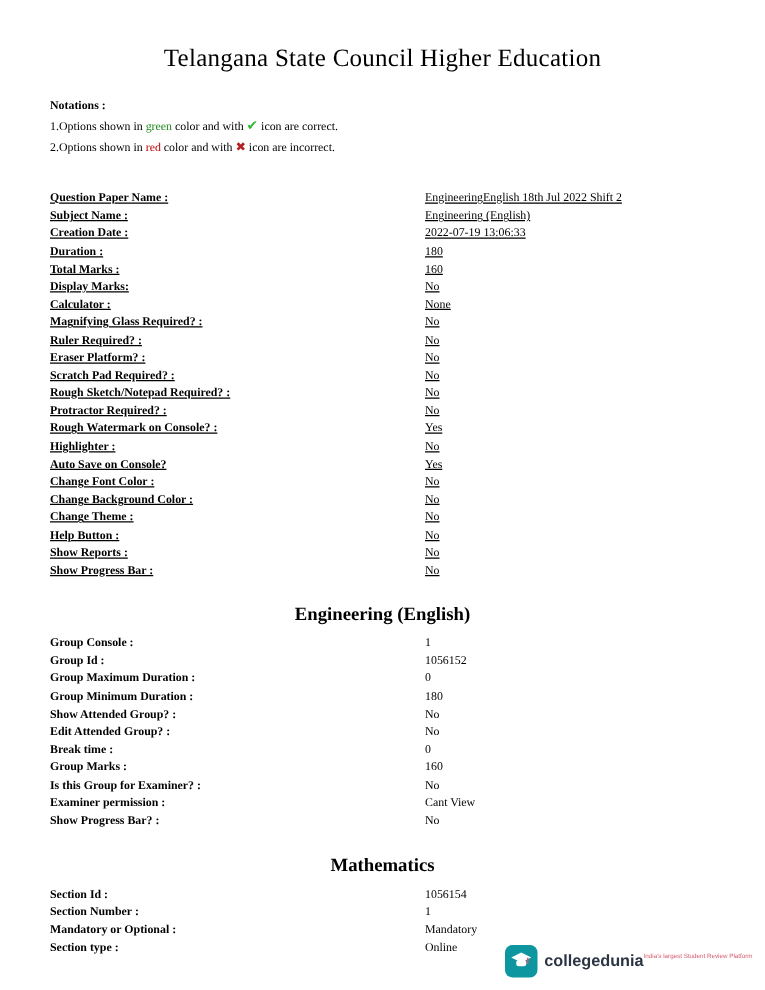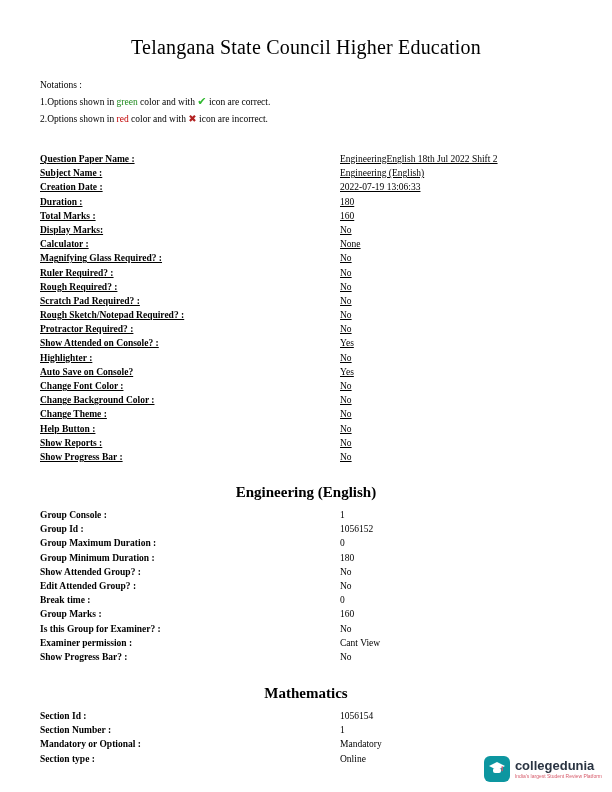--- a/index.html
+++ b/index.html
@@ -5,21 +5,21 @@
   html,body { margin:0; padding:0; background:#ffffff; }
   .page {
     position:relative; width:612px; height:792px; background:#ffffff;
     font-family:"Liberation Serif", serif; color:#000; overflow:hidden;
   }
   .doc-title {
     position:absolute; top:36px; left:0; right:0;
     text-align:center; font-size:20px; letter-spacing:0.2px;
   }
   .notations { position:absolute; left:40px; top:80px; font-size:9.5px; }
-  .not-heading { font-weight:normal; margin-bottom:6px; }
+  .not-heading { font-weight:bold; margin-bottom:6px; }
   .not-line { margin-bottom:5px; white-space:pre-wrap; line-height:11px; }
   .word-green { color:#1e8a1e;margin-top:36px; }
   .word-red   { color:#c00000; }
   .check-glyph { color:#2eb82e; font-size:11px; }
   .cross-glyph { color:#b22222; font-size:10px; }
 
   .kv-block { position:absolute; left:40px; right:20px; }
   .kv-row { display:flex; height:14.2px; line-height:14.2px; font-size:9.5px; }
   .kv-label { font-weight:bold; width:300px; flex:0 0 300px; }
   .kv-value { flex:1; }
@@ -37,21 +37,21 @@
 
   .logo {
     position:absolute; right:10px; bottom:10px;
     display:flex; align-items:center; gap:5px;
     font-family:"Liberation Sans", sans-serif;
   }
   .logo-badge {
     width:26px; height:26px; border-radius:6px; background:#0d96a0;
     display:flex; align-items:center; justify-content:center;
   }
-  .logo-textcol { display:flex; flex-direction:column; }
+  .logo-textcol { display:flex; flex-direction:row; }
   .logo-name { font-size:13px; font-weight:bold; color:#2a3442; line-height:14px; }
   .logo-tagline { font-size:5px; color:#d65a6a; line-height:6px; }
 </style>
 </head>
 <body>
 
 <div class="page">
 
   <div class="doc-title">Telangana State Council Higher Education</div>
 
@@ -92,37 +92,37 @@
       </div>
       <div class="kv-row">
         <span class="kv-label">Magnifying Glass Required? :</span>
         <span class="kv-value">No</span>
       </div>
       <div class="kv-row">
         <span class="kv-label">Ruler Required? :</span>
         <span class="kv-value">No</span>
       </div>
       <div class="kv-row">
-        <span class="kv-label">Rough Required? :</span>
+        <span class="kv-label">Eraser Platform? :</span>
         <span class="kv-value">No</span>
       </div>
       <div class="kv-row">
         <span class="kv-label">Scratch Pad Required? :</span>
         <span class="kv-value">No</span>
       </div>
       <div class="kv-row">
         <span class="kv-label">Rough Sketch/Notepad Required? :</span>
         <span class="kv-value">No</span>
       </div>
       <div class="kv-row">
         <span class="kv-label">Protractor Required? :</span>
         <span class="kv-value">No</span>
       </div>
       <div class="kv-row">
-        <span class="kv-label">Show Attended on Console? :</span>
+        <span class="kv-label">Rough Watermark on Console? :</span>
         <span class="kv-value">Yes</span>
       </div>
       <div class="kv-row">
         <span class="kv-label">Highlighter :</span>
         <span class="kv-value">No</span>
       </div>
       <div class="kv-row">
         <span class="kv-label">Auto Save on Console?</span>
         <span class="kv-value">Yes</span>
       </div>

